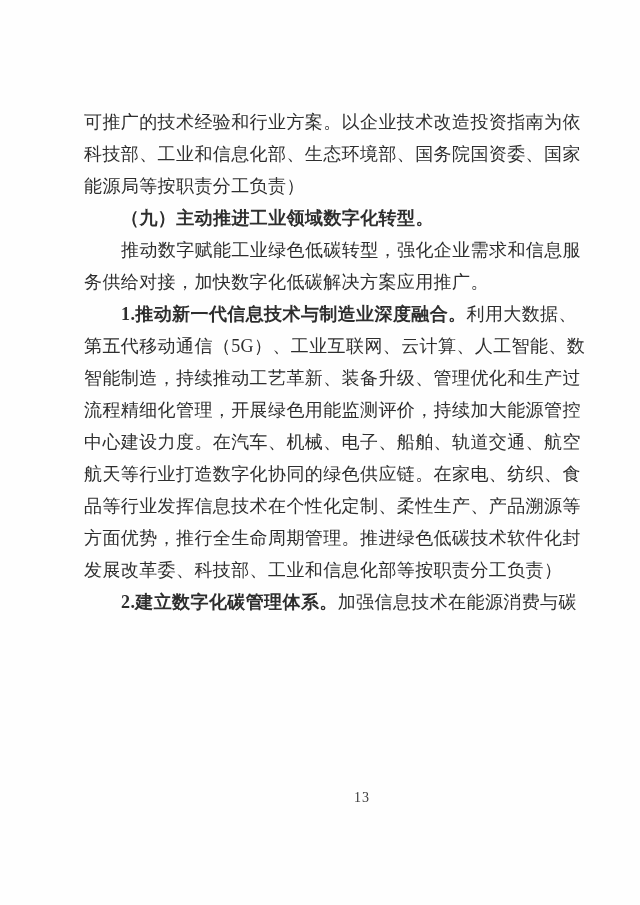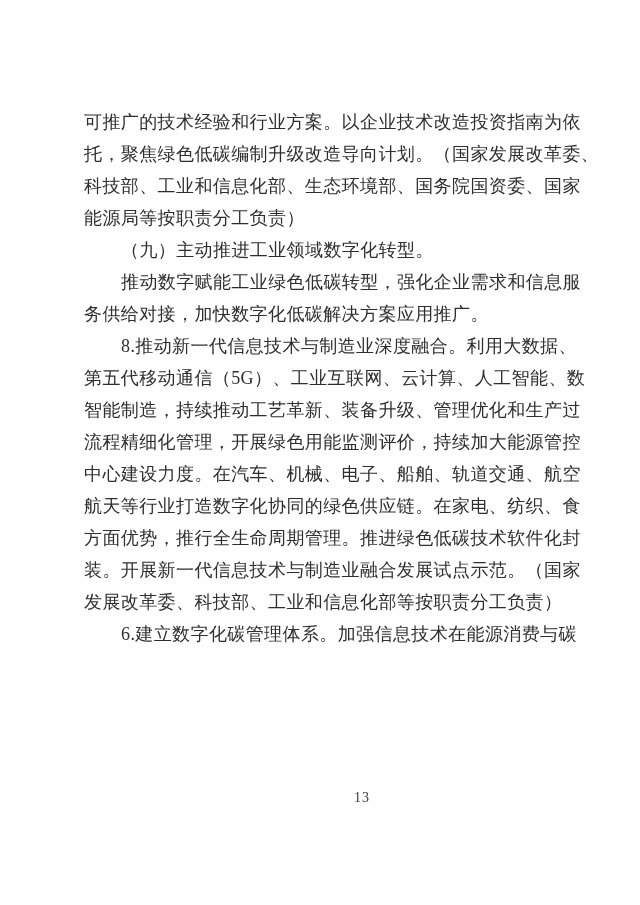--- a/index.html
+++ b/index.html
@@ -32,21 +32,21 @@
     text-align-last: justify;
     overflow: visible;
   }
   .line.short {
     text-align-last: left;
   }
   .line.indent {
     padding-left: 37px;
   }
   .lead {
-    font-weight: 400;
+    font-weight: 700;
   }
   .page-number {
     position: absolute;
     top: 790px;
     left: 0;
     width: 100%;
     text-align: center;
     font-size: 14px;
     color: #3a3a3a;
     letter-spacing: 1px;
@@ -54,52 +54,51 @@
   }
 </style>
 </head>
 <body>
 
 <div class="page">
   <div class="content">
 
     <div class="line"><span class="lead"></span><span>可推广的技术经验和行业方案。以企业技术改造投资指南为依</span></div>
 
-    <div class="line"><span class="lead"></span><span>托，聚焦绿色低碳编制升级改造导向计划。（国家发展改革委、</span></div>
 
     <div class="line"><span class="lead"></span><span>科技部、工业和信息化部、生态环境部、国务院国资委、国家</span></div>
 
     <div class="line short"><span class="lead"></span><span>能源局等按职责分工负责）</span></div>
 
     <div class="line short indent"><span class="lead">（九）主动推进工业领域数字化转型。</span><span></span></div>
 
     <div class="line indent"><span class="lead"></span><span>推动数字赋能工业绿色低碳转型，强化企业需求和信息服</span></div>
 
     <div class="line short"><span class="lead"></span><span>务供给对接，加快数字化低碳解决方案应用推广。</span></div>
 
-    <div class="line indent"><span class="lead">8.推动新一代信息技术与制造业深度融合。</span><span>利用大数据、</span></div>
+    <div class="line indent"><span class="lead">1.推动新一代信息技术与制造业深度融合。</span><span>利用大数据、</span></div>
 
     <div class="line"><span class="lead"></span><span>第五代移动通信（5G）、工业互联网、云计算、人工智能、数</span></div>
 
 
     <div class="line"><span class="lead"></span><span>智能制造，持续推动工艺革新、装备升级、管理优化和生产过</span></div>
 
 
     <div class="line"><span class="lead"></span><span>流程精细化管理，开展绿色用能监测评价，持续加大能源管控</span></div>
 
     <div class="line"><span class="lead"></span><span>中心建设力度。在汽车、机械、电子、船舶、轨道交通、航空</span></div>
 
     <div class="line"><span class="lead"></span><span>航天等行业打造数字化协同的绿色供应链。在家电、纺织、食</span></div>
 
+    <div class="line"><span class="lead"></span><span>品等行业发挥信息技术在个性化定制、柔性生产、产品溯源等</span></div>
 
     <div class="line"><span class="lead"></span><span>方面优势，推行全生命周期管理。推进绿色低碳技术软件化封</span></div>
 
-    <div class="line"><span class="lead"></span><span>装。开展新一代信息技术与制造业融合发展试点示范。（国家</span></div>
 
     <div class="line short"><span class="lead"></span><span>发展改革委、科技部、工业和信息化部等按职责分工负责）</span></div>
 
-    <div class="line indent"><span class="lead">6.建立数字化碳管理体系。</span><span>加强信息技术在能源消费与碳</span></div>
+    <div class="line indent"><span class="lead">2.建立数字化碳管理体系。</span><span>加强信息技术在能源消费与碳</span></div>
 
 
   </div>
 
   <div class="page-number">13</div>
 </div>
 
 </body></html>

